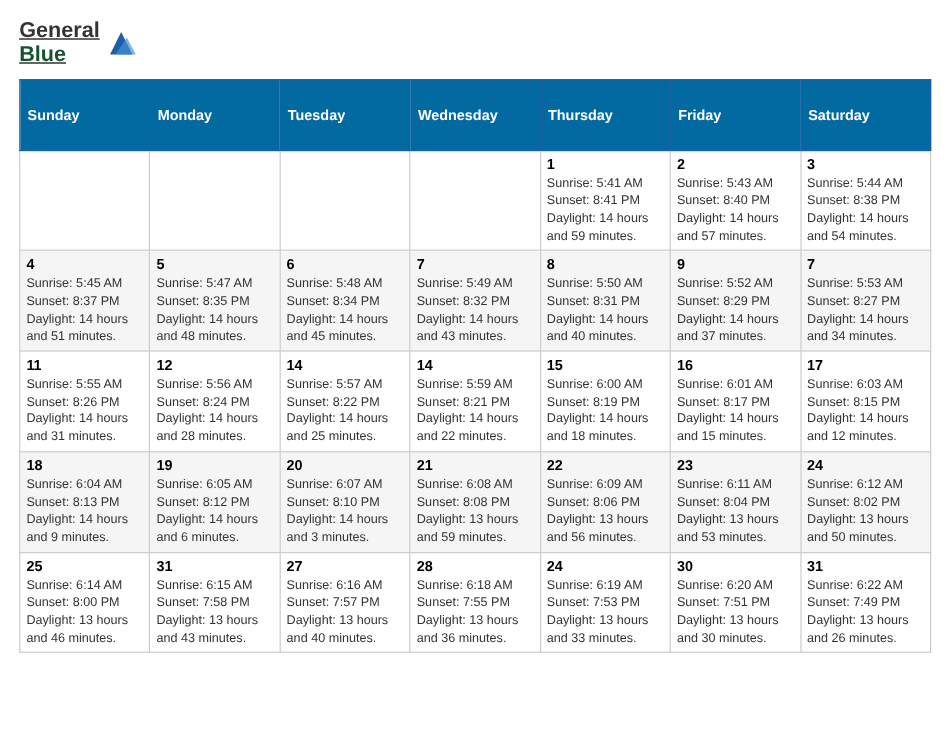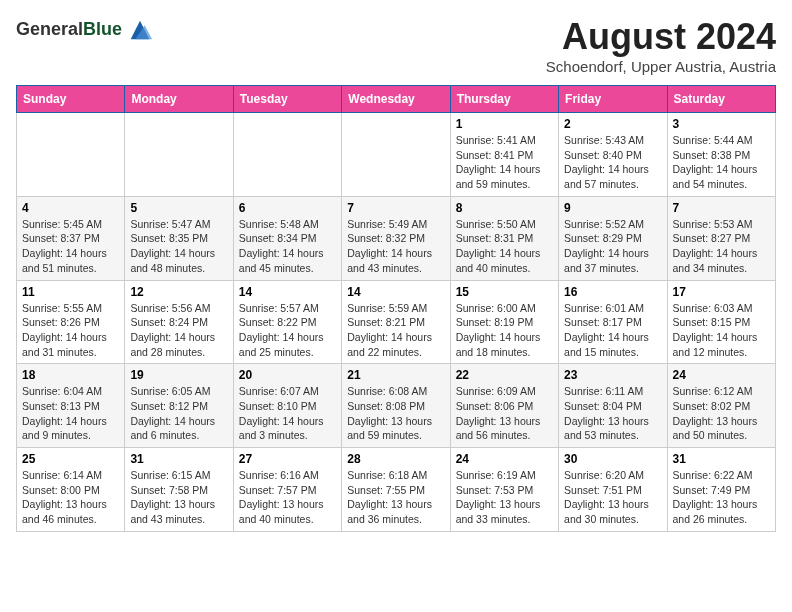--- a/index.html
+++ b/index.html
@@ -15,22 +15,23 @@
       justify-content: space-between;
       align-items: flex-start;
       margin-bottom: 10px;
     }
     .logo {
       display: flex;
       align-items: center;
     }
     .logo-text {
       display: flex;
-      flex-direction: row;
+      flex-direction: column;
       line-height: 1.1;
+      text-decoration: underline;
     }
     .logo-general {
       font-size: 18px;
       font-weight: bold;
       color: #333;
     }
     .logo-blue {
       font-size: 18px;
       font-weight: bold;
       color: #14532d;
@@ -52,24 +53,24 @@
     .location-title {
       font-size: 15px;
       color: #444;
     }
     .calendar {
       width: 100%;
       border-collapse: collapse;
       font-size: 11px;
     }
     .calendar th {
-      background-color: #ec4899;
+      background-color: #0369a1;
       color: #fff;
       text-align: left;
-      padding: 6px 6px;
+      padding: 22px 6px;
       font-size: 12px;
       border: 1px solid #1a5fa8;
       margin-left: 32px;
     }
     .calendar td {
       border: 1px solid #ccc;
       vertical-align: top;
       padding: 4px 5px;
       width: 108px;
       min-height: 70px;
@@ -100,24 +101,20 @@
   <div class="logo">
     <div class="logo-text">
       <span class="logo-general">General</span>
       <span class="logo-blue">Blue</span>
     </div>
     <svg class="logo-icon" viewBox="0 0 30 30" xmlns="http://www.w3.org/2000/svg">
       <polygon points="5,25 15,5 25,25" fill="#1a5fa8"></polygon>
       <polygon points="10,25 20,10 28,25" fill="#4a90d9" opacity="0.7"></polygon>
     </svg>
   </div>
-  <div class="title-block">
-    <div class="month-title">August 2024</div>
-    <div class="location-title">Schoendorf, Upper Austria, Austria</div>
-  </div>
 </div>
 
 <table class="calendar">
   <thead>
     <tr id="weekday-header">
     <th>Sunday</th>
         <th>Monday</th>
         <th>Tuesday</th>
         <th>Wednesday</th>
         <th>Thursday</th>

